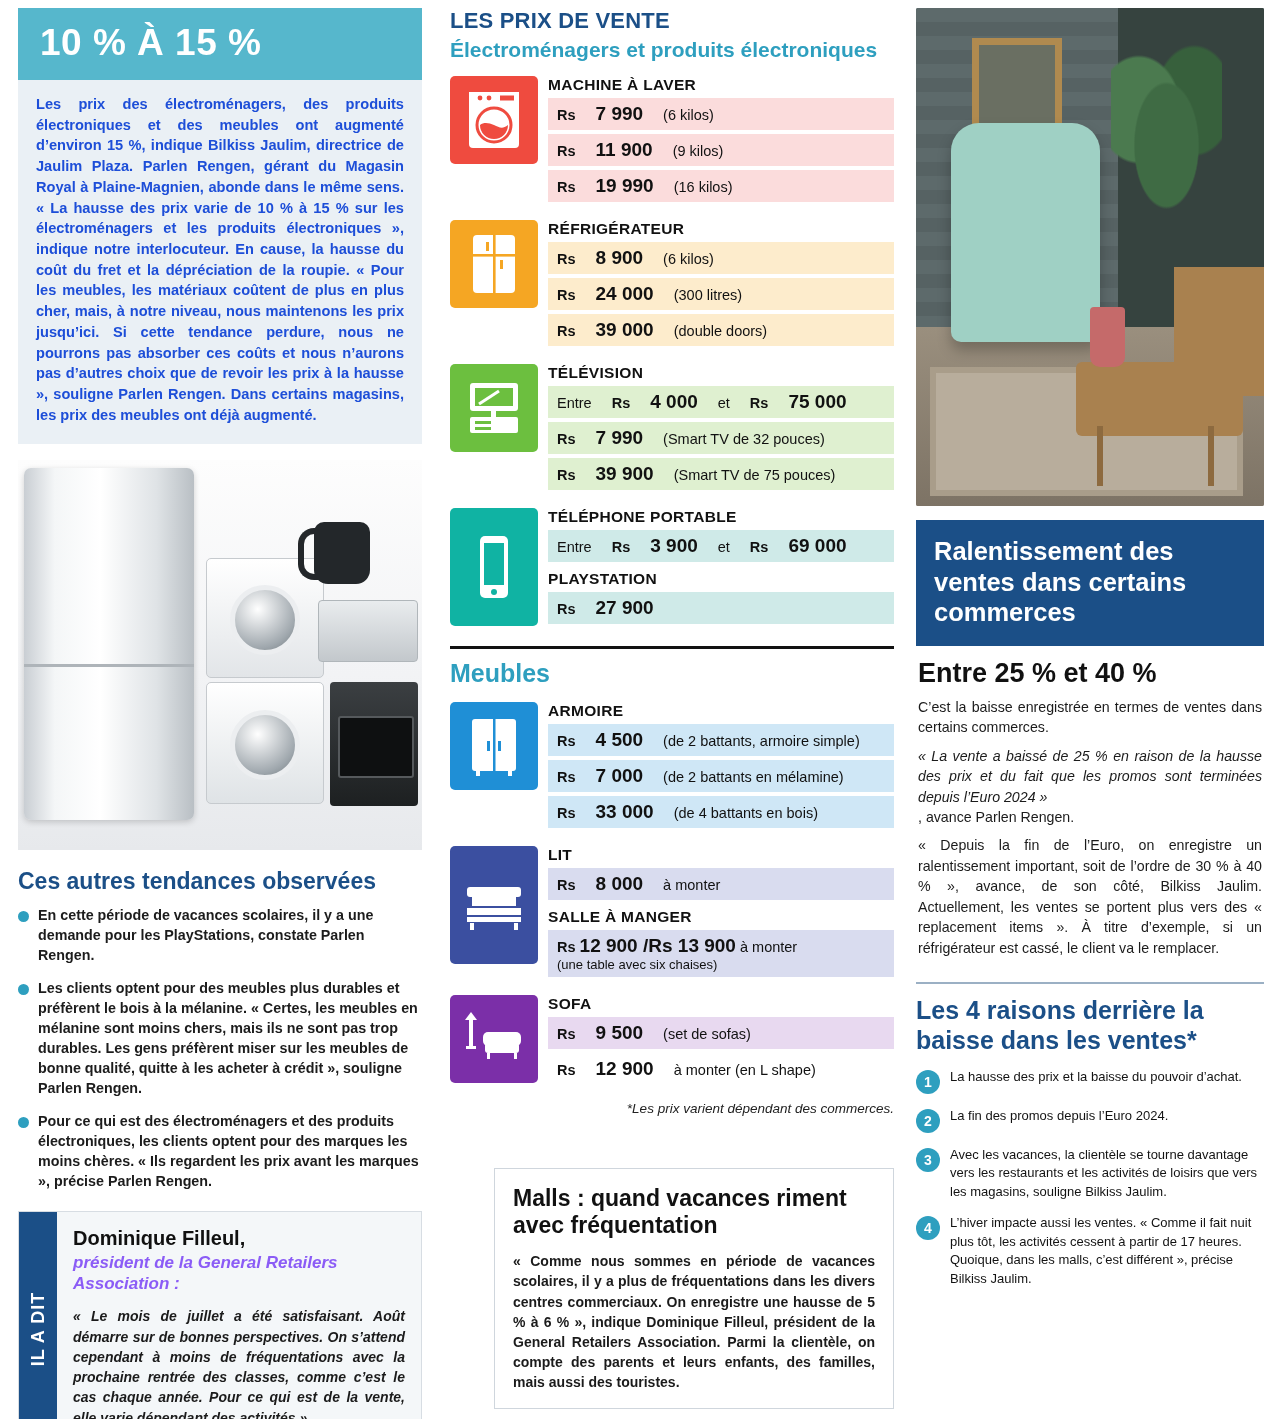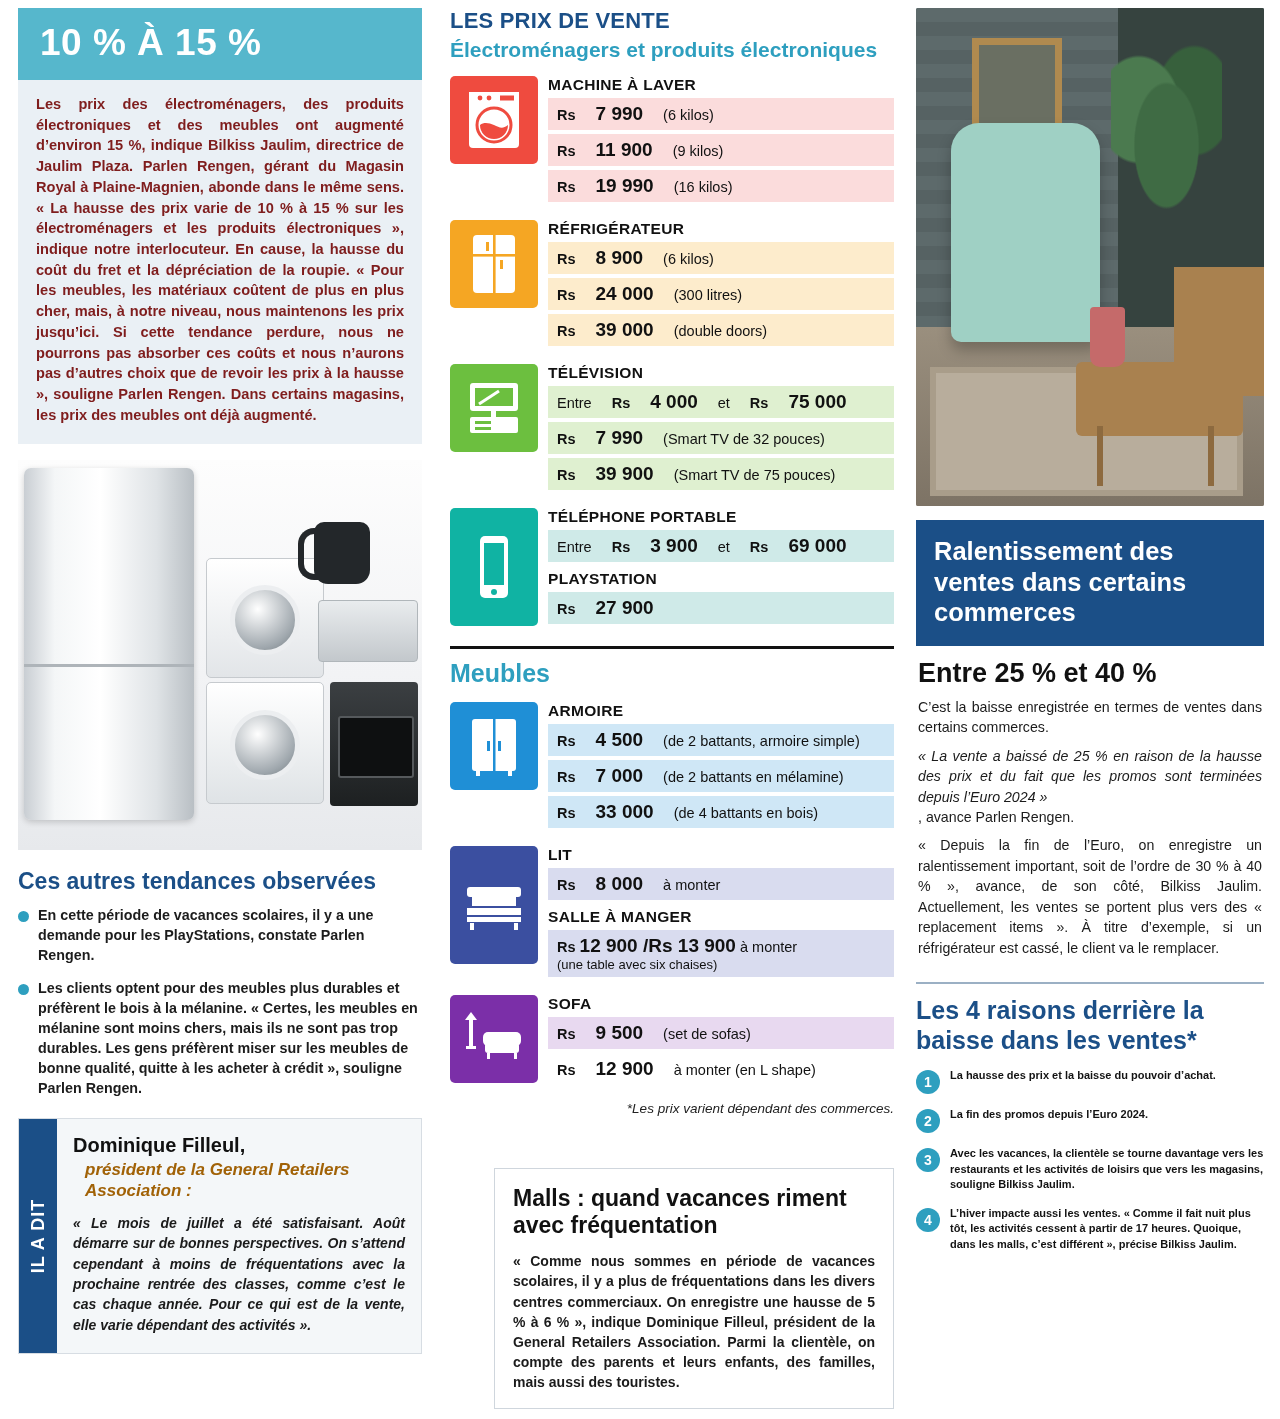--- a/index.html
+++ b/index.html
@@ -19,21 +19,21 @@
   .col-right { position: absolute; left: 916px; top: 8px;  width: 348px; }
 
   
   .headline-band {
     background: #56b7cc; color: #ffffff;
     font-size: 37px; font-weight: bold; letter-spacing: .5px;
     padding: 14px 18px 16px 22px;
   }
   .lead-box {
     background: #eaf0f5; padding: 14px 18px 18px 18px;
-    font-size: 14.6px; line-height: 1.42; font-weight: bold; color: #7f1d1d;
+    font-size: 14.6px; line-height: 1.42; font-weight: bold; color: #1d4ed8;
     text-align: justify;
   }
 
   .appliance-photo {
     margin-top: 16px; width: 404px; height: 390px;
     background: linear-gradient(180deg,#fdfdfd 0%,#f2f3f5 55%,#e7e9ec 100%);
     position: relative; overflow: hidden;
   }
   
   .ap-fridge {
@@ -94,21 +94,21 @@
   .iladit-tab {
     flex: 0 0 38px; background:#1b4f87; color:#fff; position:relative;
   }
   .iladit-tab span {
     position:absolute; left:50%; top:50%;
     transform: translate(-50%,-50%) rotate(-90deg);
     white-space: nowrap; font-size: 18px; font-weight:bold; letter-spacing:1px;
   }
   .iladit-body { flex:1; background:#f4f7f9; padding: 14px 16px 16px 16px; }
   .iladit-name { font-size: 20px; font-weight: bold; color:#111; line-height:1.2; }
-  .iladit-role { font-size: 17px; font-weight: bold; font-style: italic; color:#a16207; line-height:1.25; margin-top:2px;margin-left:12px;}
+  .iladit-role { font-size: 17px; font-weight: bold; font-style: italic; color:#8b5cf6; line-height:1.25; margin-top:2px;}
   .iladit-quote { margin-top: 12px; font-size: 14px; font-style: italic; font-weight:bold; line-height:1.45; color:#1b1b1b; text-align: justify;}
 
   
   .mid-title { color:#1b4f87; font-size: 22px; font-weight: bold; letter-spacing:.2px;}
   .mid-sub { color:#2e9fbf; font-size: 21px; font-weight: bold; line-height:1.12; margin-top: 4px;}
 
   .cat-block { margin-top: 14px; display:flex; gap:10px; }
   .cat-icon {
     flex: 0 0 88px; height: 88px; border-radius: 5px;
     display:flex; align-items:center; justify-content:center;
@@ -161,21 +161,21 @@
   .right-big { font-size: 27px; font-weight: bold; color:#111; }
   .right-text { margin-top: 8px; font-size: 14.2px; line-height:1.44; color:#1b1b1b; text-align: justify;}
   .hr-thin { border-top: 2px solid #9bb0c4; margin: 14px 0 12px 0; }
   .reasons-title { color:#1b4f87; font-size: 25px; font-weight:bold; line-height:1.18; }
   .reason { display:flex; gap:10px; margin-top: 13px; }
   .reason-num {
     flex:0 0 auto; width:24px; height:24px; border-radius:50%;
     background:#2e9fbf; color:#fff; font-size:14px; font-weight:bold;
     display:flex; align-items:center; justify-content:center; margin-top:2px;
   }
-  .reason-text { font-size:11px; line-height:1.42; font-weight:bold; color:#131313; }
+  .reason-text { font-size:13px; line-height:1.42; font-weight:normal; color:#131313; }
 
   
   .malls-box {
     position:absolute; left:494px; top:1168px; width:400px; min-height:238px;
     border:1px solid #cfd6dd; background:#ffffff; padding: 16px 18px 16px 18px;
   }
   .malls-title { font-size: 23px; font-weight: bold; color:#111; line-height:1.18; }
   .malls-text { margin-top: 12px; font-size:14px; line-height:1.44; font-weight:bold; color:#1b1b1b; text-align: justify;}
 
   svg { display:block; }
@@ -206,20 +206,24 @@
 
     <div class="trend-title">Ces autres tendances observées</div>
     <div class="trend-list">
       <div class="trend-item">
         <span class="trend-bullet"></span>
         <span class="trend-text">En cette période de vacances scolaires, il y a une demande pour les PlayStations, constate Parlen Rengen.</span>
       </div>
       <div class="trend-item">
         <span class="trend-bullet"></span>
         <span class="trend-text">Les clients optent pour des meubles plus durables et préfèrent le bois à la mélanine. « Certes, les meubles en mélanine sont moins chers, mais ils ne sont pas trop durables. Les gens préfèrent miser sur les meubles de bonne qualité, quitte à les acheter à crédit », souligne Parlen Rengen.</span>
+      </div>
+      <div class="trend-item">
+        <span class="trend-bullet"></span>
+        <span class="trend-text">Pour ce qui est des électroménagers et des produits électroniques, les clients optent pour des marques les moins chères. « Ils regardent les prix avant les marques », précise Parlen Rengen.</span>
       </div>
     </div>
 
     <div class="iladit-wrap">
       <div class="iladit-tab">
         <span>IL A DIT</span>
       </div>
       <div class="iladit-body">
         <div class="iladit-name">Dominique Filleul,</div>
         <div class="iladit-role">président de la General Retailers Association :</div>

